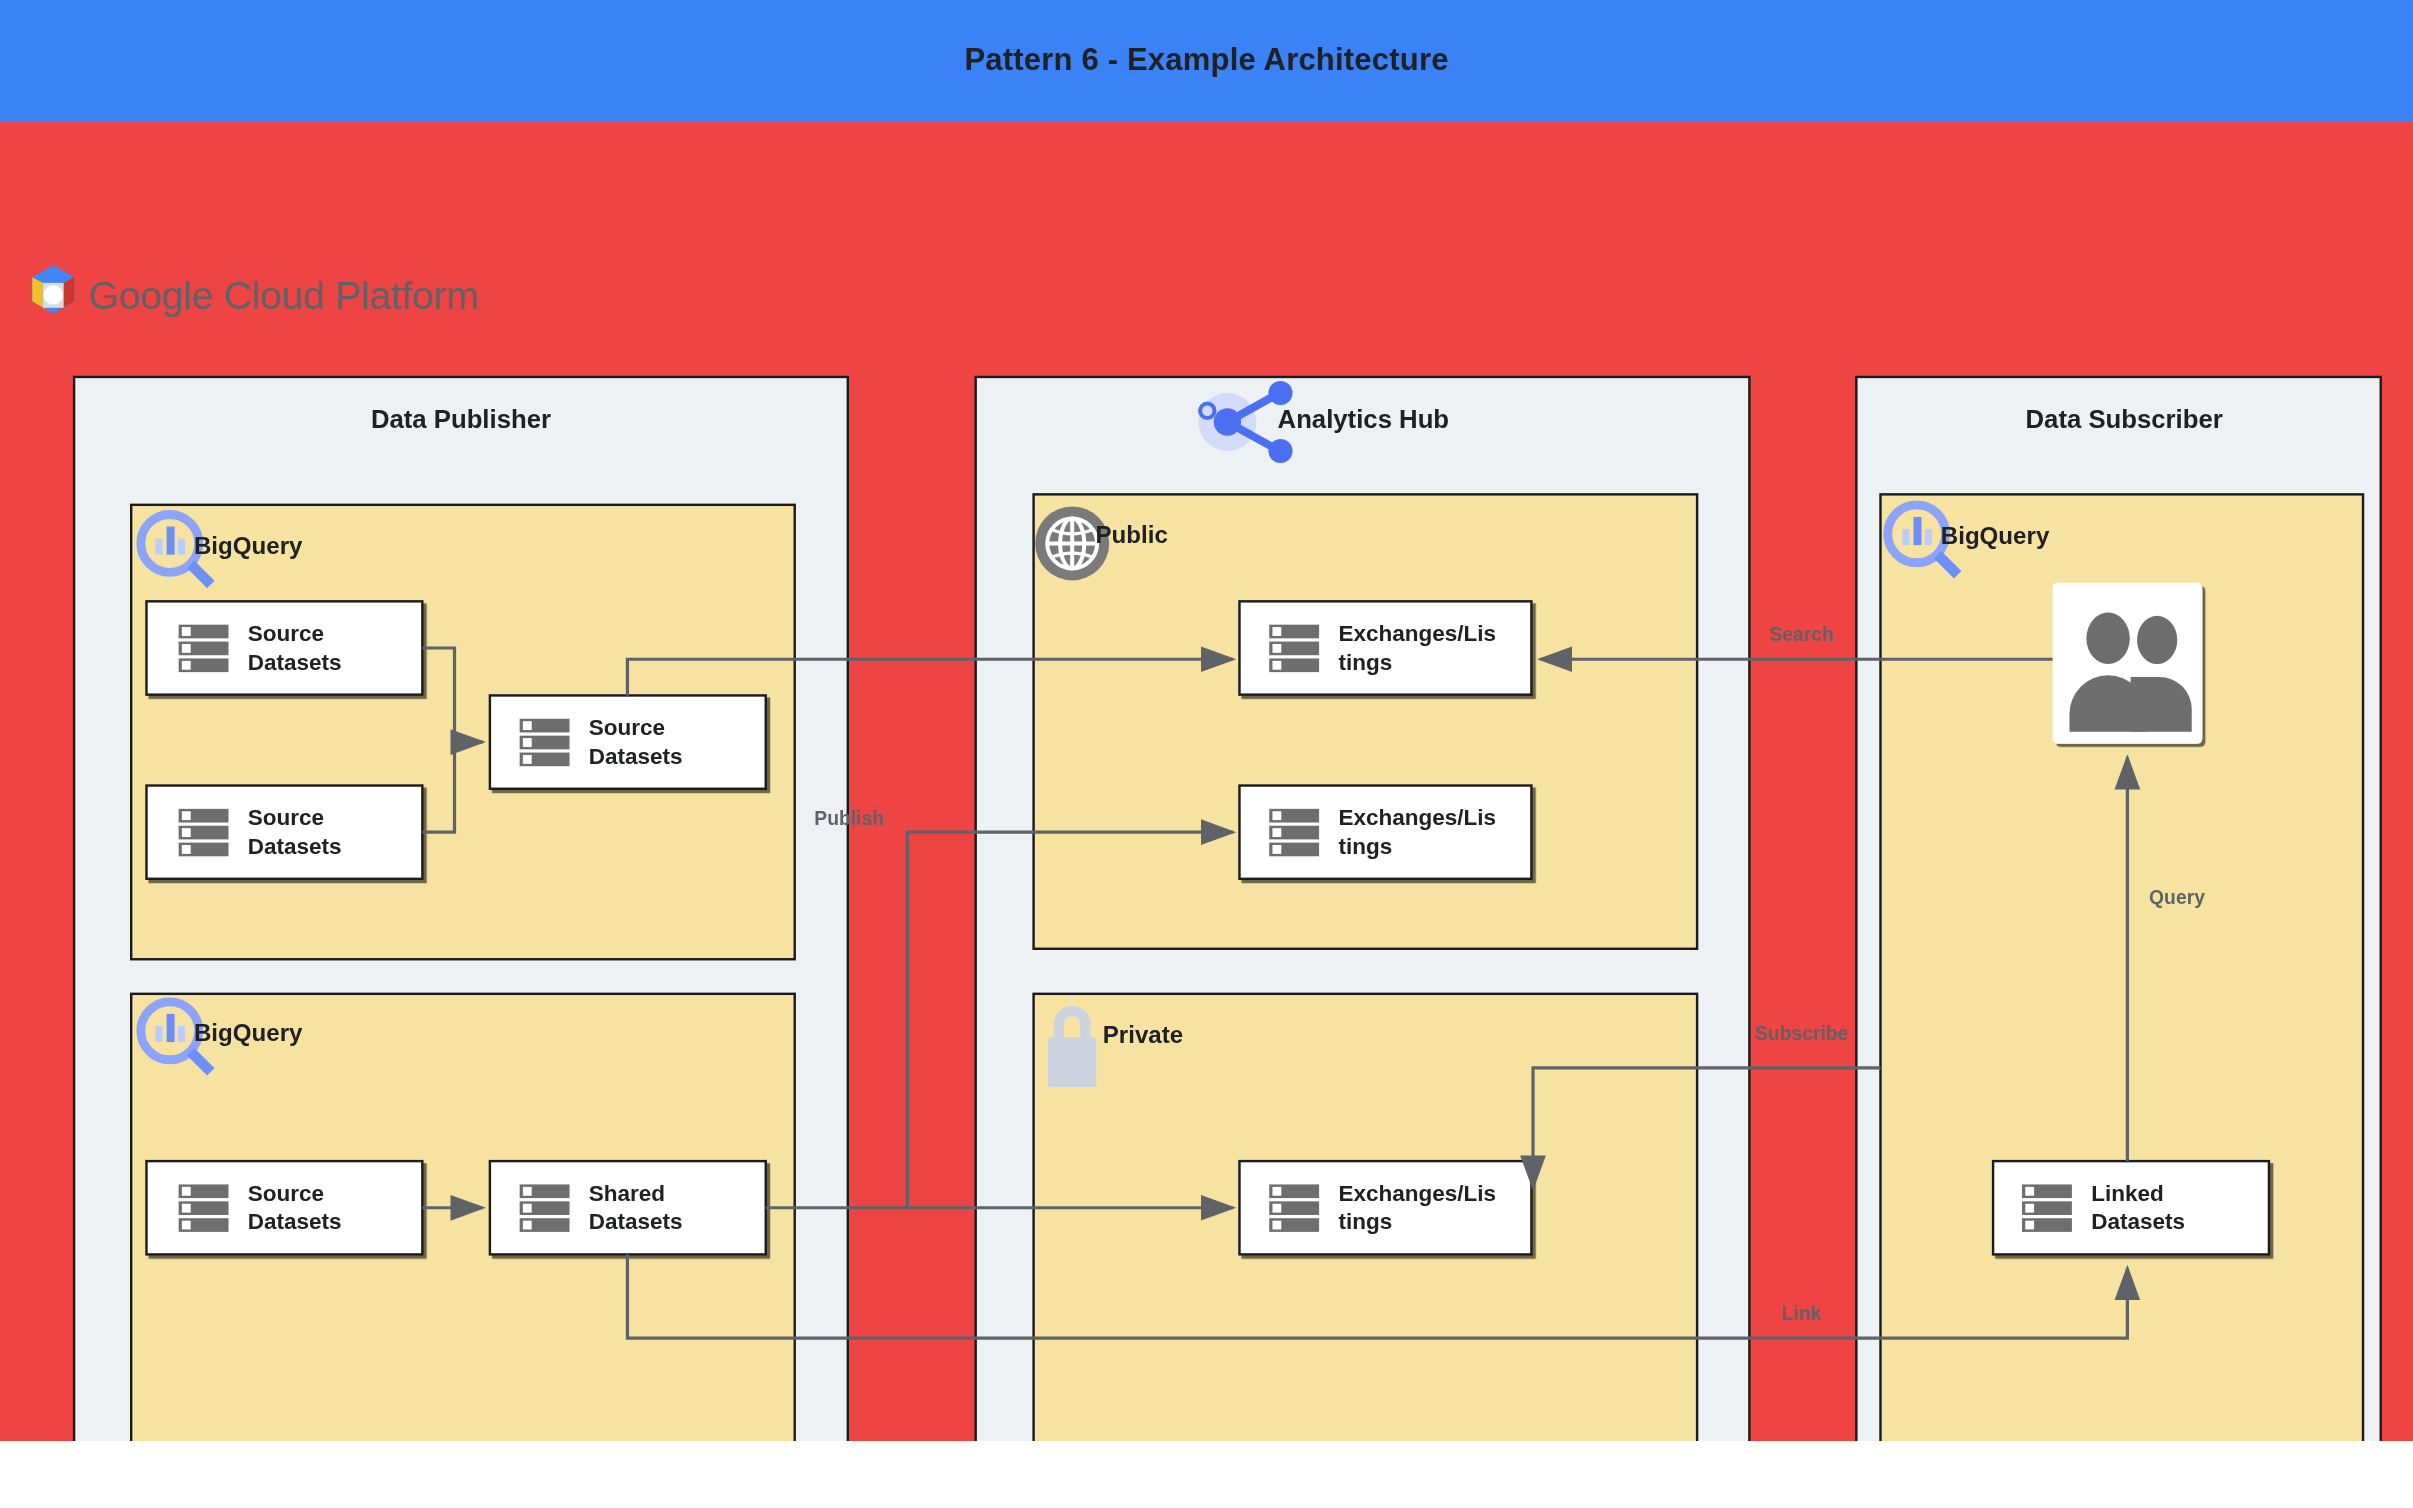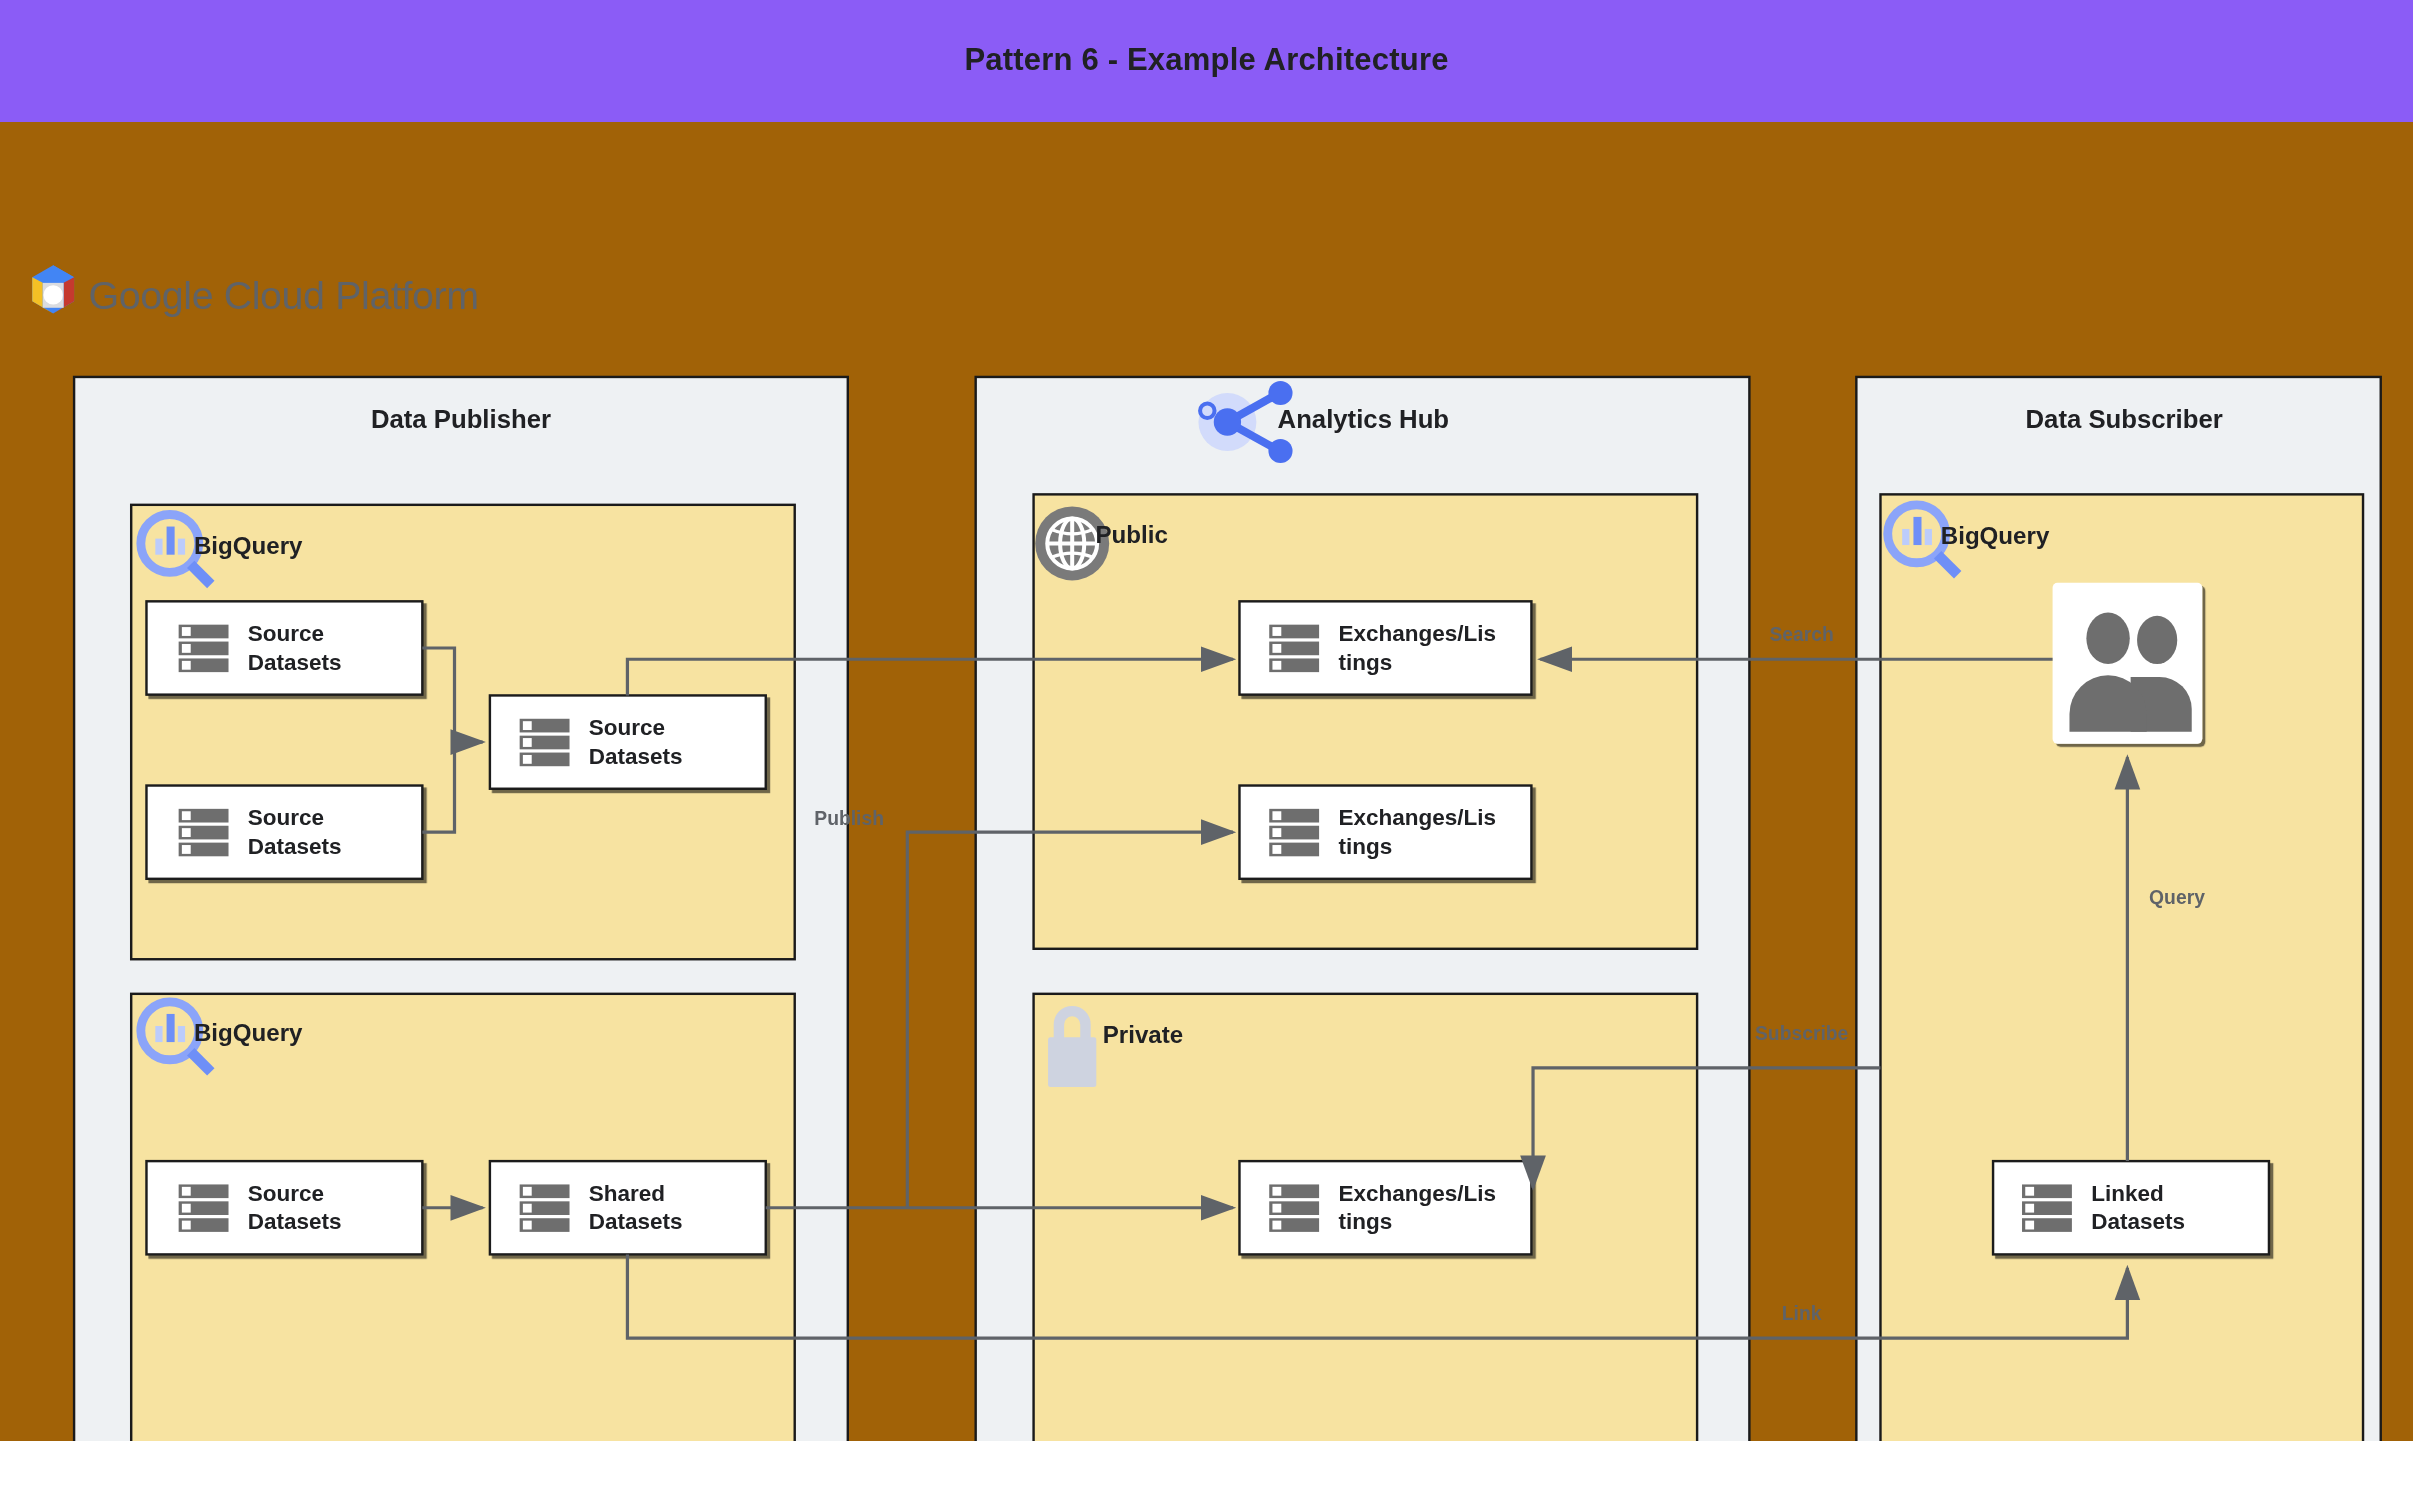--- a/index.html
+++ b/index.html
@@ -1,21 +1,21 @@
 <!DOCTYPE html>
 <html style="font-size:13px"><head>
 <meta charset="utf-8">
 <style>
   html,body{margin:0;padding:0;background:#ffffff;}
   body{width:2413px;height:1508px;font-family:"Liberation Sans",sans-serif;overflow:hidden;}
   #root{position:relative;width:2413px;height:1508px;background:#ffffff;}
-  .title-bar{position:absolute;left:0;top:0;width:2413px;height:122px;background:#8b5cf6;}
+  .title-bar{position:absolute;left:0;top:0;width:2413px;height:122px;background:#3b82f6;}
   .title-text{position:absolute;left:0;top:42px;width:2413px;text-align:center;
       font-size:31px;font-weight:bold;color:#202124;letter-spacing:0.2px;}
-  .canvas{position:absolute;left:0;top:122px;width:2413px;height:1319px;background:#a16207;}
+  .canvas{position:absolute;left:0;top:122px;width:2413px;height:1319px;background:#ef4444;}
   svg.diagram{position:absolute;left:0;top:0;width:2413px;height:1319px;display:block;}
   .gcp-label{font-family:"Liberation Sans",sans-serif;font-size:49px;fill:#5f6368;letter-spacing:-0.5px;}
   .zone-title{font-family:"Liberation Sans",sans-serif;font-size:32px;font-weight:bold;fill:#202124;text-anchor:middle;}
   .node-label{font-family:"Liberation Sans",sans-serif;font-size:28px;font-weight:bold;fill:#202124;}
   .group-label{font-family:"Liberation Sans",sans-serif;font-size:30px;font-weight:bold;fill:#202124;}
   .edge-label{font-family:"Liberation Sans",sans-serif;font-size:24px;font-weight:bold;fill:#5f6368;}
 </style>
 </head>
 <body>
 

